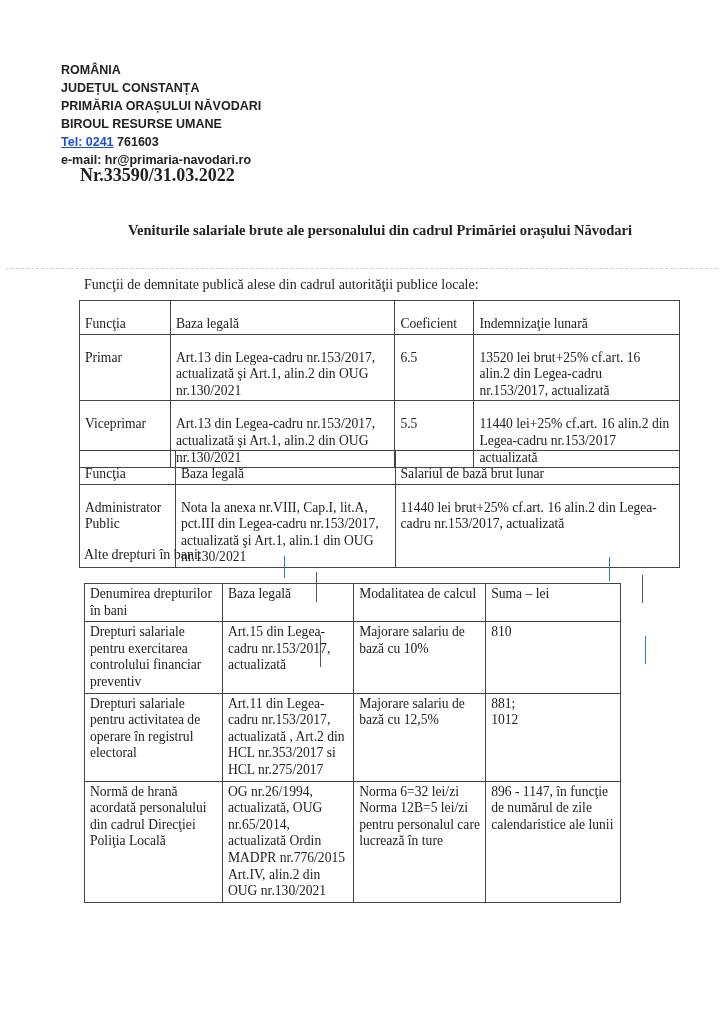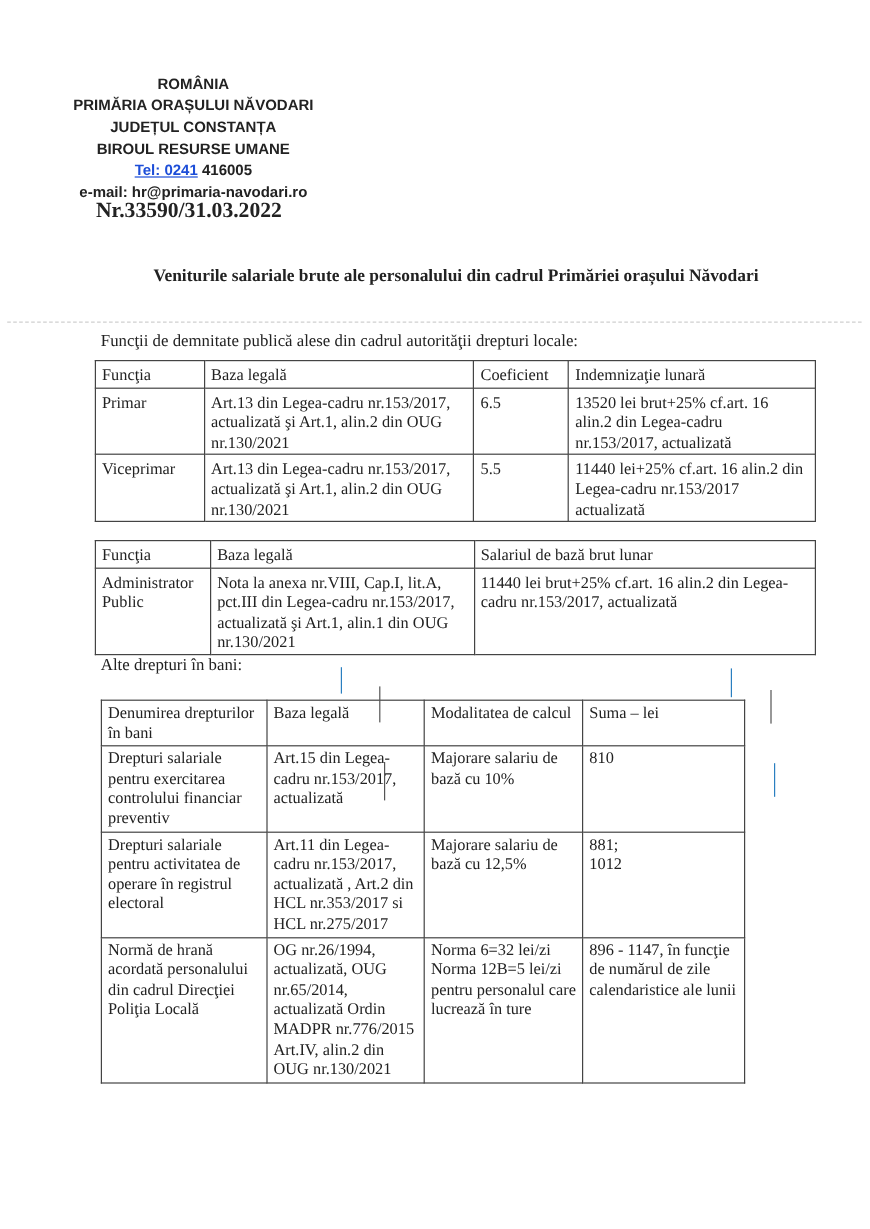--- a/index.html
+++ b/index.html
@@ -1,54 +1,54 @@
 <!DOCTYPE html>
 <html><head>
 <meta charset="utf-8">
 <style>
   html, body { margin: 0; padding: 0; background: #ffffff; }
   body { width: 725px; height: 1024px; position: relative; overflow: hidden; color: #1a1a1a; }
-  .header { position: absolute; left: 61px; top: 61px; font-family: "Liberation Sans", sans-serif; font-size: 12.5px; line-height: 18px; font-weight: bold; color: #222; text-align: center; }
+  .header { position: absolute; left: 61px; top: 61px; font-family: "Liberation Sans", sans-serif; font-size: 12.5px; line-height: 18px; font-weight: bold; color: #222; }
   .header .tel-link { color: #1d4ed8; text-decoration: underline; font-weight: bold; }
   .header .email { font-weight: bold; }
   .nr { position: absolute; left: 80px; top: 165px; font-family: "Liberation Serif", serif; font-weight: bold; font-size: 18px; color: #222; }
   .title { position: absolute; left: 100px; width: 560px; top: 221px; text-align: center; font-family: "Liberation Serif", serif; font-weight: bold; font-size: 14.5px; line-height: 18px; color: #222; }
   .dash-line { position: absolute; left: 6px; width: 712px; top: 268px; border-top: 1px dashed #cfcfcf; }
   .intro { position: absolute; left: 84px; top: 277px; font-family: "Liberation Serif", serif; font-size: 14px; color: #222; }
   .alte { position: absolute; left: 84px; top: 547px; font-family: "Liberation Serif", serif; font-size: 14px; color: #222; }
   table { position: absolute; border-collapse: collapse; font-family: "Liberation Serif", serif; font-size: 13.6px; line-height: 16.6px; color: #222; }
-  td { border: 1px solid #444; vertical-align: top; padding: 4px 5px 1px 5px; }
+  td { border: 1px solid #444; vertical-align: top; padding: 15px 5px 1px 5px; }
   table.t1 { left: 79px; top: 300px; width: 601px; }
   table.t2 { left: 79px; top: 450px; width: 601px; }
   table.t3 { left: 84px; top: 583px; width: 537px; }
   table.t3 td { padding: 2px 5px; }
   .pen { position: absolute; width: 1px; background: #2a7fc0; }
   .pen.dark { background: #555; }
 </style>
 </head>
 <body>
 
 <div class="header">
   <div>ROMÂNIA</div>
+  <div>JUDEȚUL CONSTANȚA</div>
   <div>PRIMĂRIA ORAȘULUI NĂVODARI</div>
-  <div>JUDEȚUL CONSTANȚA</div>
   <div>BIROUL RESURSE UMANE</div>
-  <div><span class="tel-link">Tel: 0241</span><span> 416005</span></div>
+  <div><span class="tel-link">Tel: 0241</span><span> 761603</span></div>
   <div class="email">e-mail: hr@primaria-navodari.ro</div>
 </div>
 
 <div class="nr">Nr.33590/31.03.2022</div>
 
 <div class="title">
   <div>Veniturile salariale brute ale personalului din cadrul Primăriei orașului Năvodari</div>
 </div>
 
 <div class="dash-line"></div>
 
-<div class="intro">Funcţii de demnitate publică alese din cadrul autorităţii drepturi locale:</div>
+<div class="intro">Funcţii de demnitate publică alese din cadrul autorităţii publice locale:</div>
 
 <table class="t1">
   <colgroup>
       <col style="width:91px">
       <col style="width:225px">
       <col style="width:79px">
       <col style="width:206px">
     </colgroup>
   <tbody>
       <tr>

